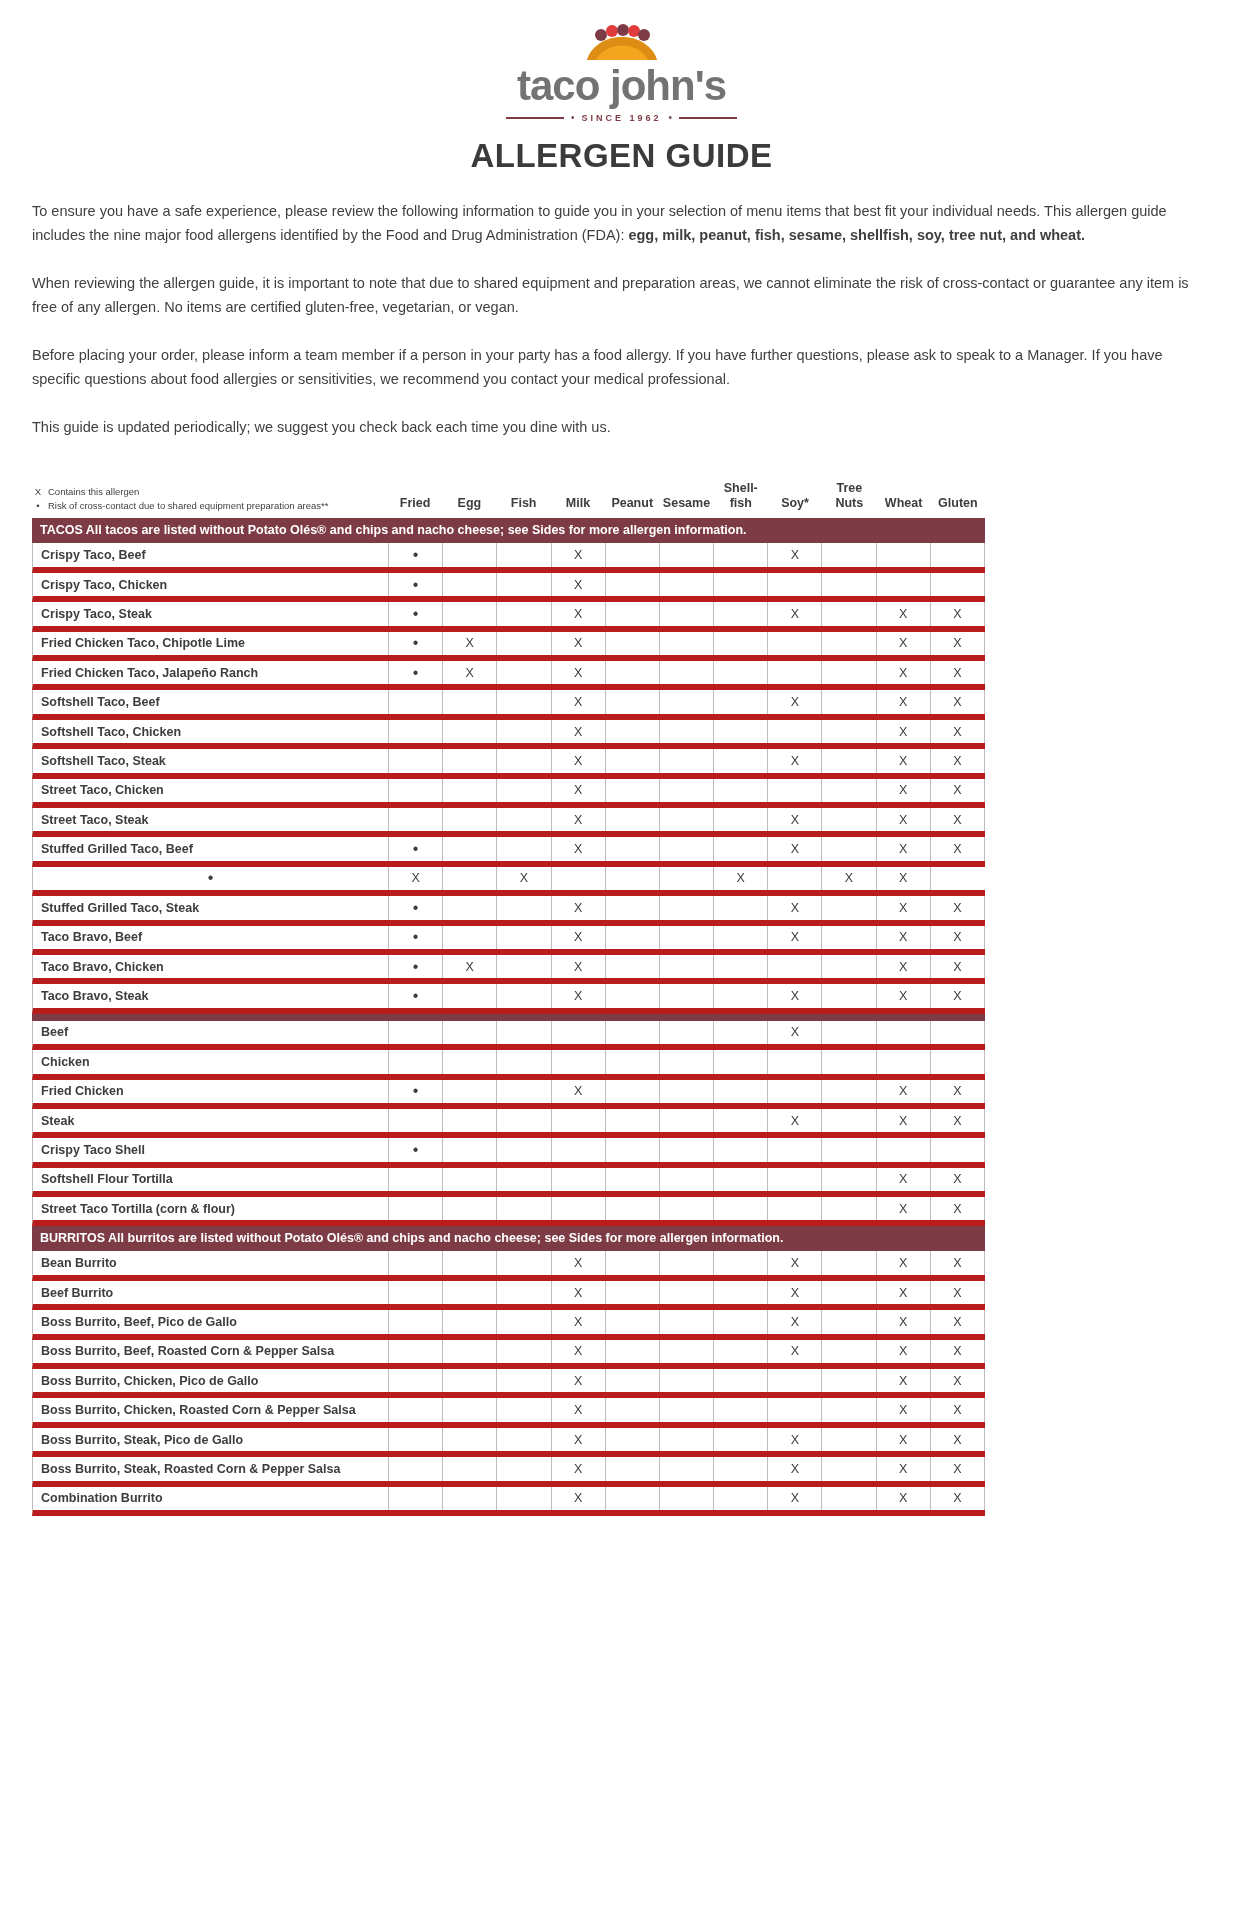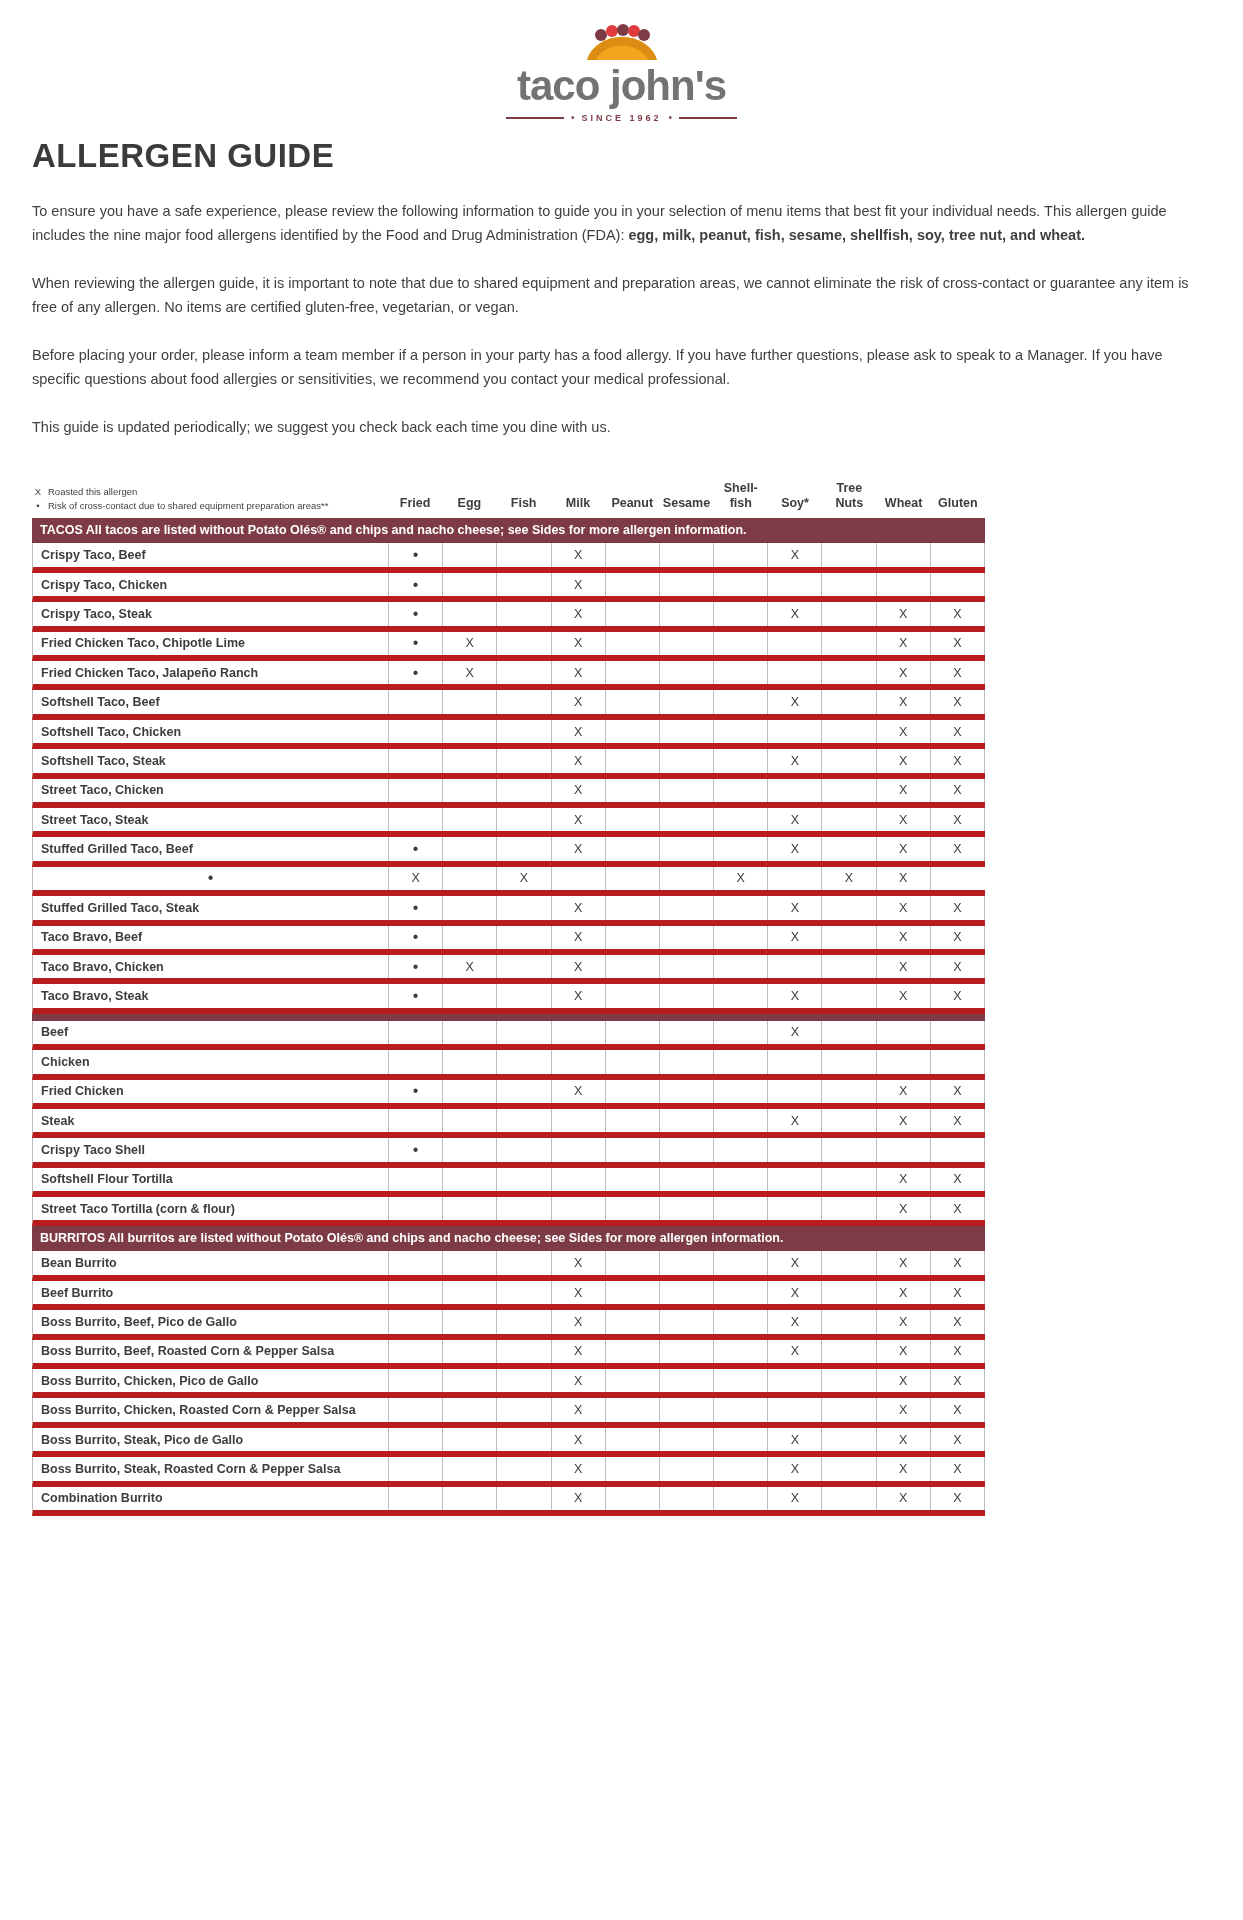--- a/index.html
+++ b/index.html
@@ -34,21 +34,21 @@
   .since-row .rule { width: 58px; height: 2px; background: #7d3c45; }
   .since-row .dot { color: #7d3c45; font-size: 10px; line-height: 1; }
   .since-text {
     color: #7d3c45;
     font-size: 9px;
     font-weight: bold;
     letter-spacing: 3px;
   }
 
   .page-title {
-    text-align: left;
+    text-align: center;
     font-size: 33px;
     font-weight: bold;
     letter-spacing: 0.5px;
     color: #3b3b3b;
     margin-top: 14px;
   }
 
   
   .intro {
     font-size: 14.5px;
@@ -154,21 +154,21 @@
 
   <p class="intro">Before placing your order, please inform a team member if a person in your party has a food allergy. If you have further questions, please ask to speak to a Manager. If you have specific questions about food allergies or sensitivities, we recommend you contact your medical professional.</p>
 
   <p class="intro">This guide is updated periodically; we suggest you check back each time you dine with us.</p>
 
   <div class="table-wrap" id="allergen-table">
       <div class="thead-row">
         <div class="legend-cell">
           <div class="legend-line">
             <span class="legend-symbol">X</span>
-            <span class="legend-text">Roasted this allergen</span>
+            <span class="legend-text">Contains this allergen</span>
           </div>
           <div class="legend-line">
             <span class="legend-symbol">•</span>
             <span class="legend-text">Risk of cross-contact due to shared equipment preparation areas**</span>
           </div>
         </div>
         <div class="col-head">Fried</div>
         <div class="col-head">Egg</div>
         <div class="col-head">Fish</div>
         <div class="col-head">Milk</div>

